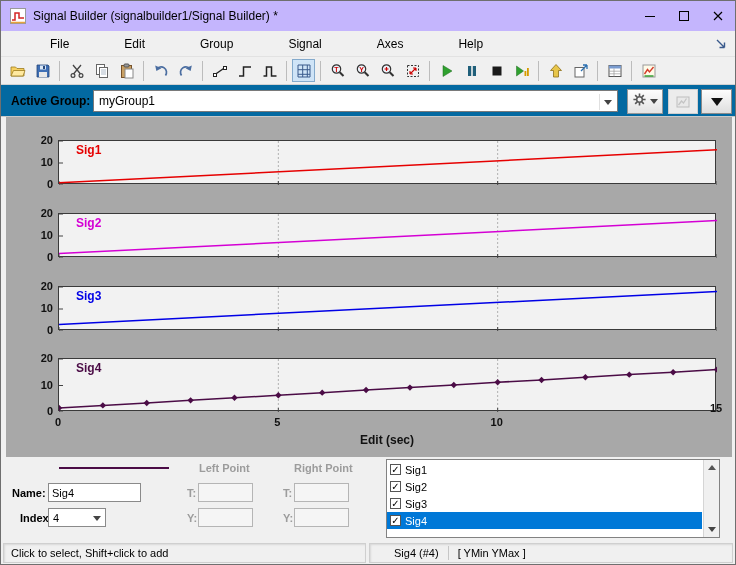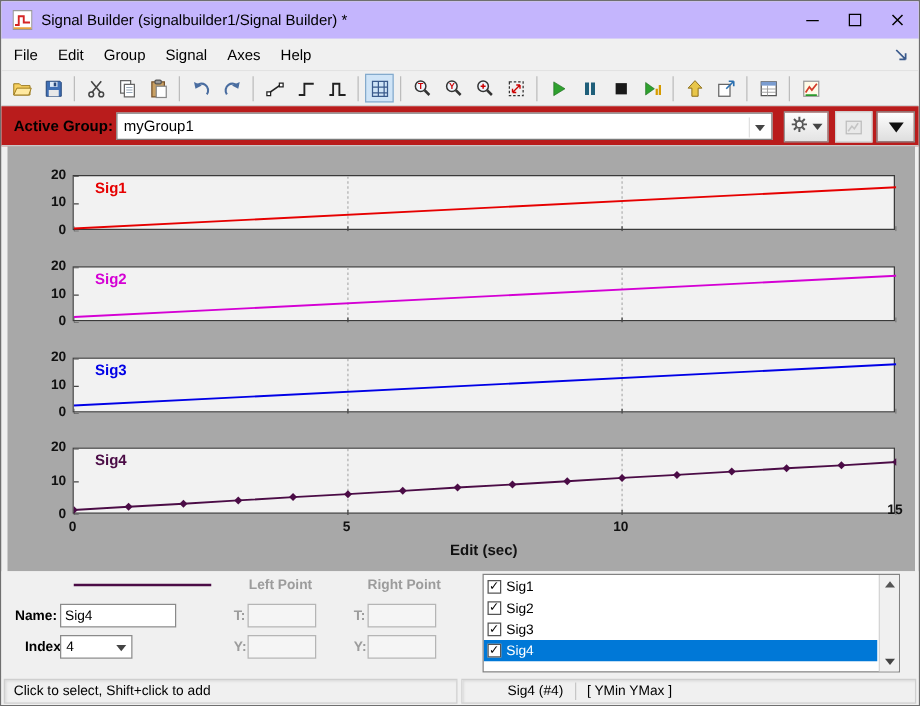--- a/index.html
+++ b/index.html
@@ -10,32 +10,32 @@
   
   .titlebar{position:absolute;left:0;top:0;width:100%;height:30px;background:#c4b5fd;display:flex;align-items:center;}
   .title-icon{margin-left:9px;width:16px;height:16px;flex-shrink:0;}
   .title-text{margin-left:7px;font-size:12px;color:#000;white-space:nowrap;}
   .win-btns{position:absolute;right:0;top:0;height:30px;display:flex;}
   .win-btn{width:34px;height:30px;display:flex;align-items:center;justify-content:center;}
 
   
   .menubar{position:absolute;top:30px;left:0;width:100%;height:26px;background:#f0f0f0;border-bottom:1px solid #e2e2e2;}
   .menu-items{display:flex;align-items:center;height:100%;padding-left:2px;}
-  .menu-item{font-size:12px;padding:4px 8px;color:#000;}
+  .menu-item{font-size:12px;padding:4px 8px;color:#000;margin-left:39px;}
   .dock-btn{position:absolute;right:6px;top:5px;width:16px;height:16px;}
 
   
   .toolbar{position:absolute;top:56px;left:0;width:100%;height:28px;background:#f0f0f0;border-bottom:1px solid #d2d2d2;display:flex;align-items:center;padding-left:4px;}
   .tb-btn{width:23px;height:23px;display:flex;align-items:center;justify-content:center;border:1px solid transparent;margin:0 1px;}
   .tb-btn.pressed{background:#cfe4f7;border:1px solid #84aacc;}
   .tb-ic{width:16px;height:16px;display:block;}
   .tb-sep{width:1px;height:20px;background:#bcbcbc;margin:0 4px;}
 
   
-  .grouprow{position:absolute;top:84px;left:0;width:100%;height:32px;background:#b91c1c;border-bottom:1px solid #c9c9c9;}
+  .grouprow{position:absolute;top:84px;left:0;width:100%;height:32px;background:#0369a1;border-bottom:1px solid #c9c9c9;}
   .ag-label{position:absolute;left:10px;top:9px;font-size:12px;font-weight:bold;}
   .ag-combo{position:absolute;left:92px;top:5px;width:525px;height:22px;background:#fff;border:1px solid #7a7a7a;font-size:12px;display:flex;align-items:center;padding-left:5px;}
   .ag-arrow{position:absolute;right:2px;top:3px;width:16px;height:16px;display:flex;align-items:center;justify-content:center;border-left:1px solid #e0e0e0;}
   .gear-btn{position:absolute;left:626px;top:4px;width:36px;height:25px;border:1px solid #979797;background:linear-gradient(#fdfdfd,#e3e3e3);display:flex;align-items:center;justify-content:center;gap:3px;}
   .img-btn{position:absolute;left:667px;top:4px;width:30px;height:25px;border:1px solid #cfcfcf;background:#ececec;display:flex;align-items:center;justify-content:center;}
   .tri-btn{position:absolute;left:700px;top:4px;width:31px;height:25px;border:1px solid #8a8a8a;background:linear-gradient(#fdfdfd,#dedede);display:flex;align-items:center;justify-content:center;}
 
   .tri-down{display:inline-block;width:0;height:0;border-left:4px solid transparent;border-right:4px solid transparent;border-top:5px solid #444;}
   .tri-up{display:inline-block;width:0;height:0;border-left:4px solid transparent;border-right:4px solid transparent;border-bottom:5px solid #555;}
   .tri-down.big{border-left:6px solid transparent;border-right:6px solid transparent;border-top:8px solid #111;}
@@ -73,21 +73,21 @@
   .lb-row.sel{color:#fff;}
   .cb{width:11px;height:11px;border:1px solid #555;background:#fff;color:#000;font-size:10px;line-height:10px;text-align:center;flex-shrink:0;}
   .scrollbar{position:absolute;right:0;top:0;width:16px;bottom:0;background:#f0f0f0;border-left:1px solid #d5d5d5;}
   .sb-btn{position:absolute;left:0;width:15px;height:15px;background:#f0f0f0;display:flex;align-items:center;justify-content:center;}
   .sb-up{top:0;} .sb-down{bottom:0;}
 
   
   .statusbar{position:absolute;left:0;top:540px;width:100%;height:25px;background:#f0f0f0;display:flex;gap:3px;padding:2px 2px 3px 2px;}
   .status-panel{border:1px solid #cfcfcf;box-shadow:inset 1px 1px 2px rgba(0,0,0,0.10);font-size:11px;display:flex;align-items:center;background:#f0f0f0;color:#000;}
   .sp-left{width:363px;padding-left:7px;}
-  .sp-right{flex:1;padding-left:36px;}
+  .sp-right{flex:1;padding-left:24px;}
   .status-div{width:1px;height:14px;background:#c6c6c6;margin:0 9px;}
 </style>
 </head>
 <body>
 
 <div class="window">
 
   <div class="titlebar">
     <span class="title-icon">
       <svg width="16" height="16" viewBox="0 0 16 16">

